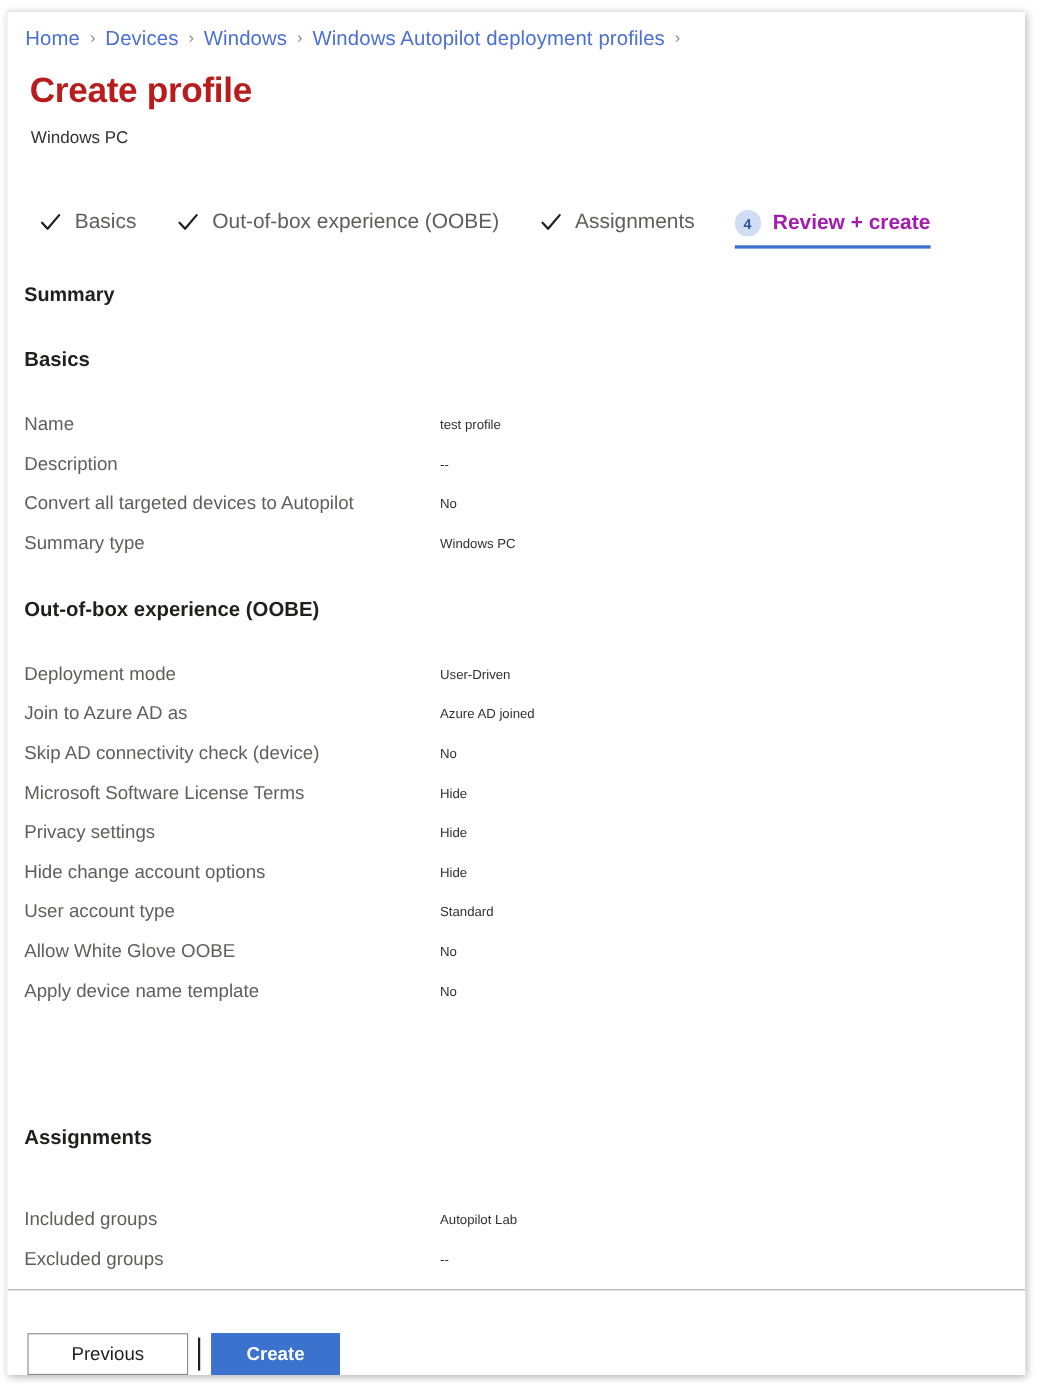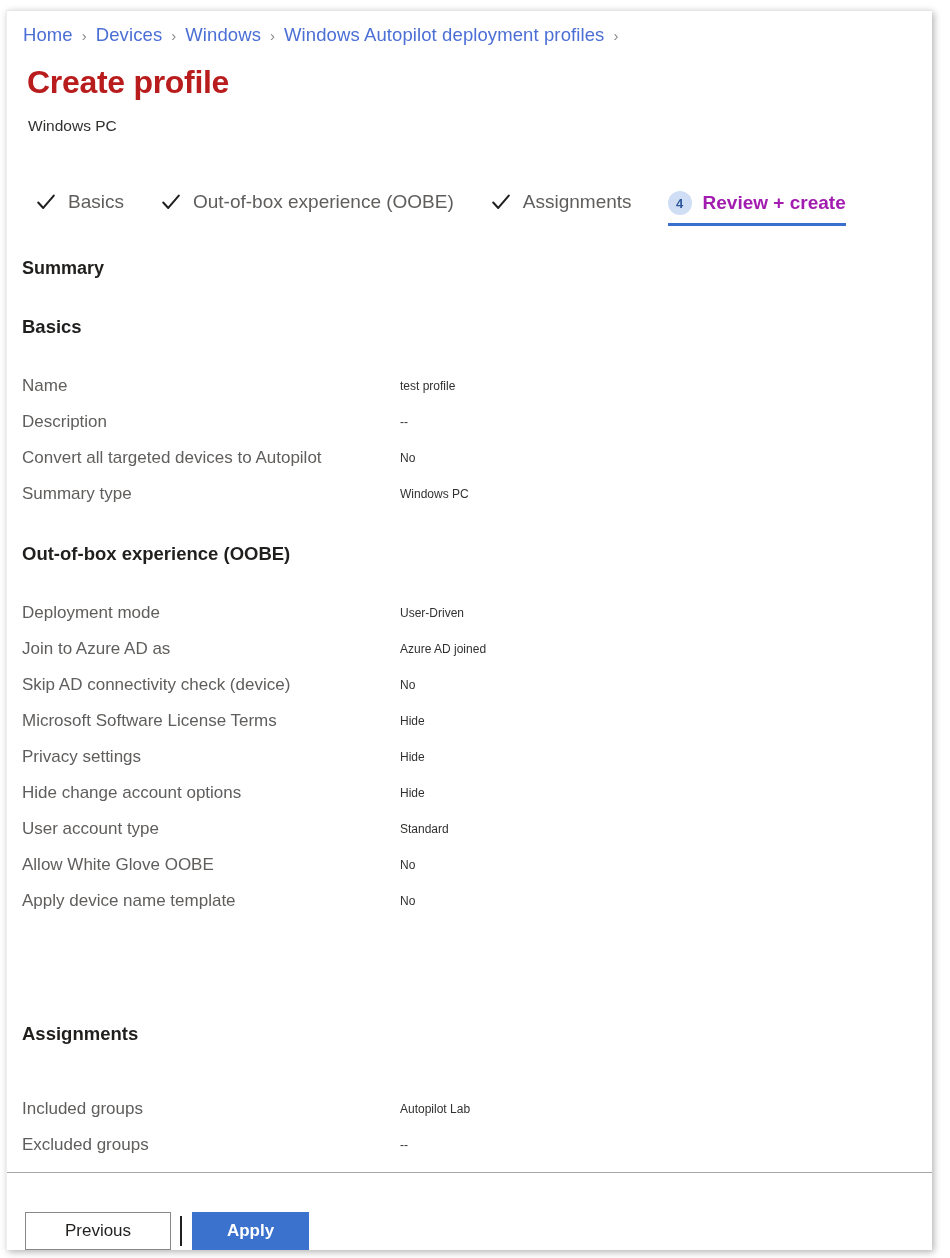--- a/index.html
+++ b/index.html
@@ -355,17 +355,17 @@
           </div>
         </div>
     </div>
 
   </div>
 
   <div id="footer">
     <div class="footer-bar">
       <button class="btn btn-secondary">Previous</button>
       <div class="footer-divider"></div>
-      <button class="btn btn-primary">Apply</button>
+      <button class="btn btn-primary">Create</button>
     </div>
   </div>
 
 </div>
 
 </body></html>

